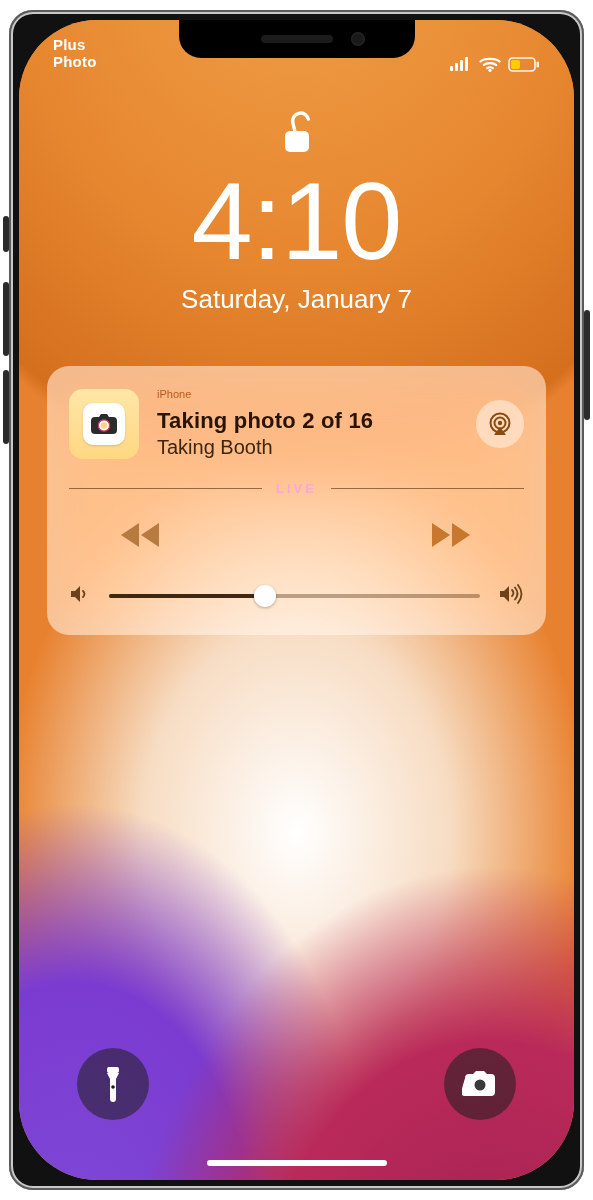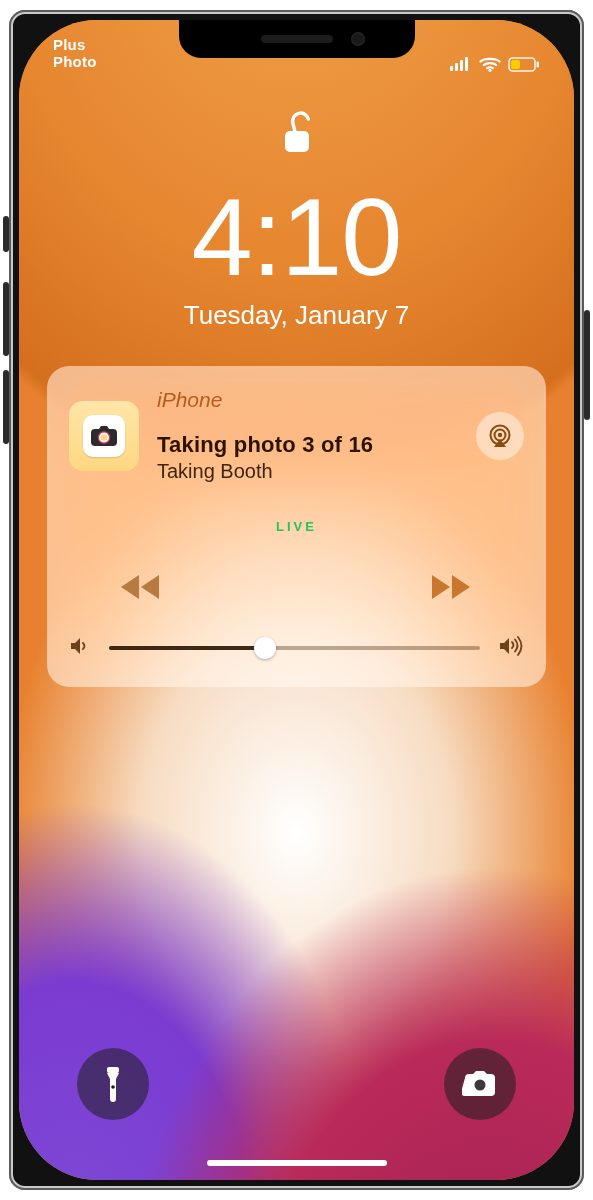--- a/index.html
+++ b/index.html
@@ -3,21 +3,21 @@
 <meta charset="utf-8">
 <style>
   * { box-sizing: border-box; margin: 0; padding: 0; }
   html, body { width: 593px; height: 1200px; background: transparent; font-family: -apple-system, "Helvetica Neue", Helvetica, Arial, sans-serif; -webkit-font-smoothing: antialiased; }
   body { display: flex; align-items: center; justify-content: center; }
 
   
   .phone-frame {
     width: 575px; height: 1180px;
     background: #111;
-    border-radius: 16px;
+    border-radius: 24px;
     padding: 10px;
     position: relative;
     box-shadow: 0 0 0 2px #5b5b5b inset, 0 0 0 4px #c9c9c9 inset;
   }
   .phone-frame .side-btn { position: absolute; background:#2b2b2b; border-radius:3px; }
   .side-btn.mute   { width:6px; height:36px; left:-6px; top:206px; }
   .side-btn.volup  { width:6px; height:74px; left:-6px; top:272px; }
   .side-btn.voldn  { width:6px; height:74px; left:-6px; top:360px; }
   .side-btn.power  { width:6px; height:110px; right:-6px; top:300px; }
 
@@ -52,21 +52,21 @@
 
   
   .status { position:absolute; top:16px; left:0; right:0; height:50px; z-index:4; display:flex; justify-content:space-between; padding:0 34px; font-size:15px; font-weight:600; letter-spacing:.2px; }
   .status .left  { line-height:1.15; }
   .status .right { display:flex; align-items:center; gap:7px; padding-top:6px; }
   .status .right svg { display:block; }
 
   
   .lockarea { position:absolute; top:90px; left:0; right:0; text-align:center; z-index:3; }
   .lockarea .lock-icon { display:inline-block; }
-  .lockarea .time { font-size:110px; font-weight:300; line-height:1; margin-top:22px; letter-spacing:-1px; }
+  .lockarea .time { font-size:110px; font-weight:300; line-height:1; margin-top:6px; letter-spacing:-1px; }
   .lockarea .date { font-size:26px; font-weight:400; margin-top:8px; }
 
   
   .card {
     position:absolute; left:28px; right:28px; top:346px;
     border-radius:22px;
     padding:22px 22px 26px;
     background: rgba(255,255,255,.52);
     backdrop-filter: blur(30px) saturate(140%);
     -webkit-backdrop-filter: blur(30px) saturate(140%);
@@ -75,31 +75,31 @@
   }
   .card .row1 { display:flex; align-items:center; gap:18px; }
   .artwork {
     width:70px; height:70px; border-radius:14px;
     background:linear-gradient(#ffe6a8,#ffd782);
     display:flex; align-items:center; justify-content:center;
     flex:0 0 auto;
   }
   .artwork .tile { width:42px; height:42px; background:#fff; border-radius:10px; display:flex; align-items:center; justify-content:center; box-shadow:0 1px 2px rgba(0,0,0,.15); }
   .meta { flex:1 1 auto; min-width:0; }
-  .meta .device { font-size:21px; color:#b85a1c; font-weight:500; margin-bottom:20px;font-style:italic; }
+  .meta .device { font-size:11px; color:#b85a1c; font-weight:500; margin-bottom:8px; }
   .meta .title  { font-size:22px; font-weight:700; color:#2a1300; letter-spacing:.2px; }
   .meta .app    { font-size:20px; color:#3d2510; margin-top:2px; }
   .airplay {
     width:48px; height:48px; border-radius:50%;
     background:rgba(255,255,255,.45);
     display:flex; align-items:center; justify-content:center;
     flex:0 0 auto;
   }
 
-  .liveline { display:flex; align-items:center; gap:14px; margin-top:22px; color:#22c55e; font-size:13px; letter-spacing:3px; font-weight:600;flex-direction:column; }
+  .liveline { display:flex; align-items:center; gap:14px; margin-top:22px; color:#f9a8d4; font-size:13px; letter-spacing:3px; font-weight:600; }
   .liveline .rule { flex:1; height:1px; background:rgba(60,30,0,.55); }
 
   .transport { display:flex; align-items:center; justify-content:space-between; padding:0 44px; margin-top:18px; }
   .transport button { background:none; border:none; cursor:pointer; padding:6px; }
   .transport .stop { width:38px; height:38px; background:#1a1a1a; border-radius:3px; }
 
   .volrow { display:flex; align-items:center; gap:18px; margin-top:24px; }
   .volrow .track { flex:1; height:4px; background:rgba(60,30,0,.35); border-radius:2px; position:relative; }
   .volrow .track .fill  { position:absolute; left:0; top:0; bottom:0; width:42%; background:rgba(40,20,0,.85); border-radius:2px; }
   .volrow .track .thumb { position:absolute; top:50%; left:42%; width:22px; height:22px; background:#fff; border-radius:50%; transform:translate(-50%,-50%); box-shadow:0 1px 3px rgba(0,0,0,.3); }
@@ -167,39 +167,39 @@
     </div>
 
     <div class="lockarea">
       <span class="lock-icon">
         <svg width="34" height="46" viewBox="0 0 34 46">
           <path d="M10 21 V13 a8 8 0 0 1 16 0" fill="none" stroke="#fff" stroke-width="3.4" stroke-linecap="round" transform="rotate(-14 17 13) translate(3 -1)"></path>
           <rect x="5" y="21" width="24" height="21" rx="5" fill="#fff"></rect>
         </svg>
       </span>
       <div class="time">4:10</div>
-      <div class="date">Tuesday, January 7</div>
+      <div class="date">Saturday, January 7</div>
     </div>
 
     <div class="card">
       <div class="row1">
         <div class="artwork">
           <div class="tile">
             <svg width="28" height="22" viewBox="0 0 28 22">
                 <rect x="1" y="4" width="26" height="17" rx="4" fill="#2b2b2b"></rect>
                 <path d="M9 4 l2 -3 h6 l2 3" fill="#2b2b2b"></path>
                 <circle cx="14" cy="12.5" r="5.6" fill="#fff"></circle>
                 <circle cx="14" cy="12.5" r="5.6" fill="none" stroke="#d43d6a" stroke-width="1.3"></circle>
                 <circle cx="14" cy="12.5" r="3.2" fill="#ffd480"></circle>
               </svg>
           </div>
         </div>
         <div class="meta">
           <div class="device">iPhone</div>
-          <div class="title">Taking photo 3 of 16</div>
+          <div class="title">Taking photo 2 of 16</div>
           <div class="app">Taking Booth</div>
         </div>
         <div class="airplay">
           <svg width="28" height="28" viewBox="0 0 28 28">
               <g fill="none" stroke="#8a4a10" stroke-width="2">
                 <circle cx="14" cy="13" r="9.5"></circle>
                 <circle cx="14" cy="13" r="5.5"></circle>
               </g>
               <circle cx="14" cy="13" r="2.2" fill="#8a4a10"></circle>
               <path d="M14 17 l6 8 h-12 z" fill="#8a4a10"></path>

